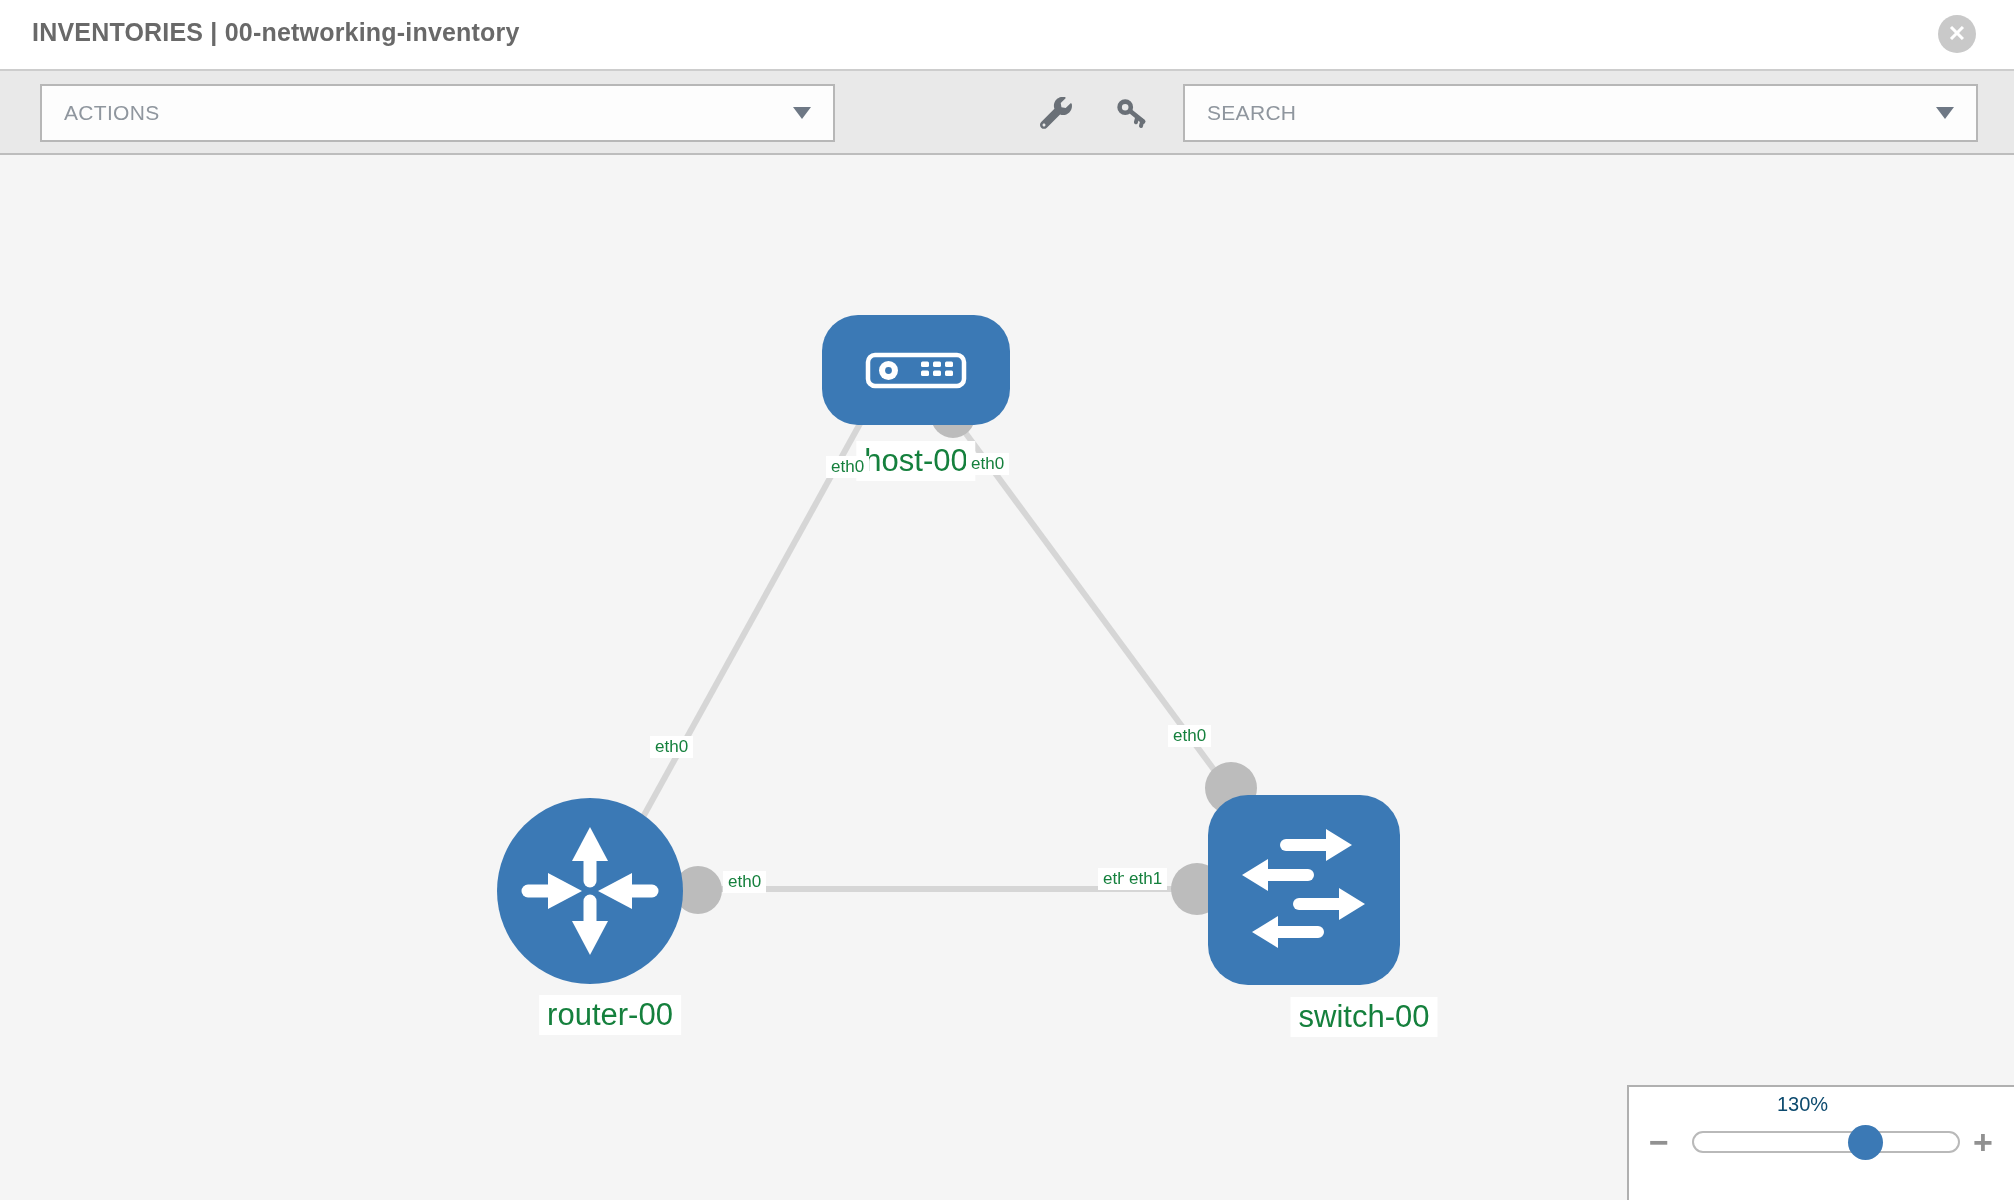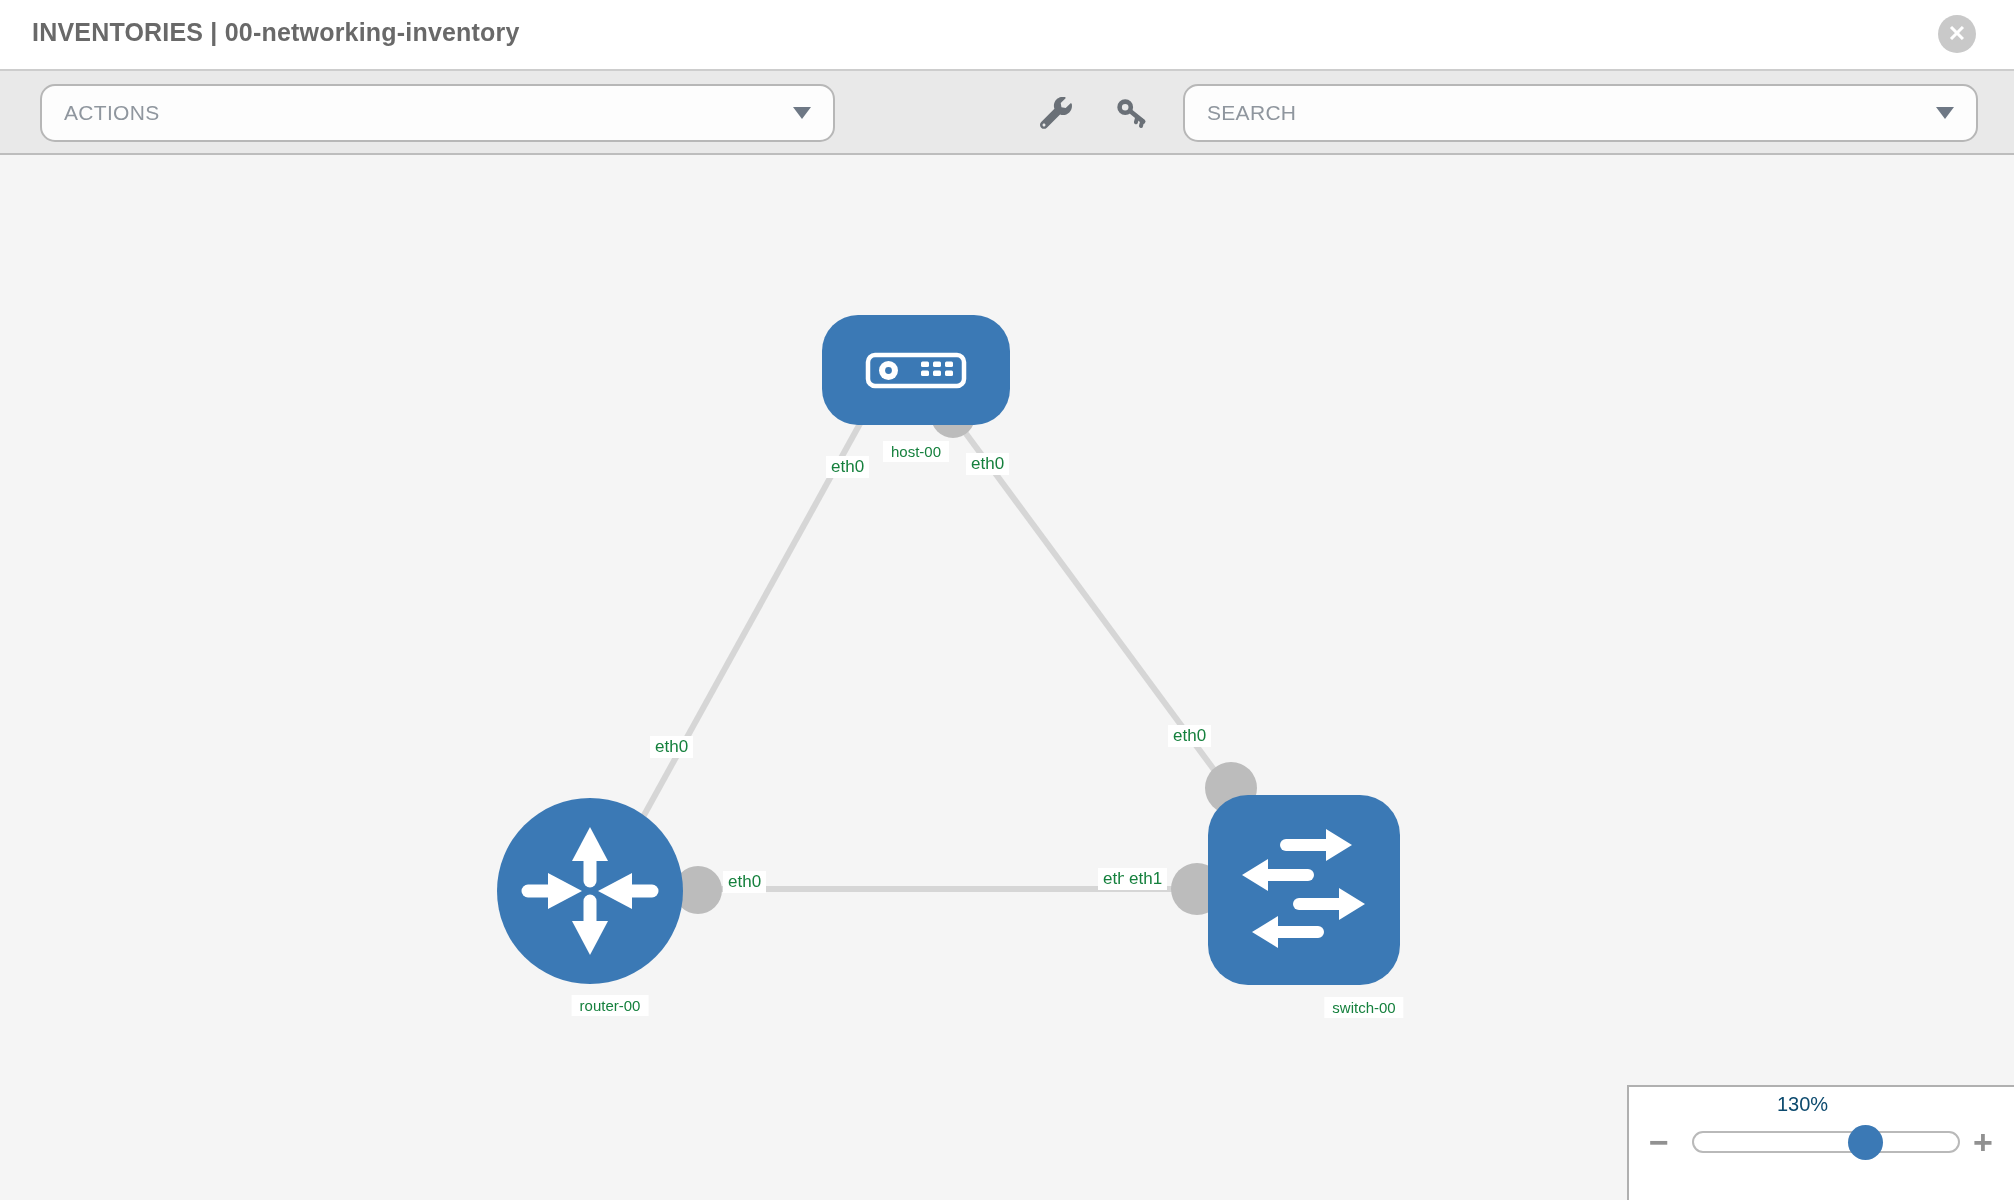--- a/index.html
+++ b/index.html
@@ -9,35 +9,35 @@
   
   .header { position:relative; height:71px; background:#fff; border-bottom:2px solid #cdcdcd; }
   .page-title { position:absolute; left:32px; top:18px; font-size:25px; font-weight:700; color:#696969; letter-spacing:.2px; }
   .close-btn { position:absolute; right:38px; top:15px; width:38px; height:38px; border-radius:50%;
                background:#c9c9c9; color:#fff; font-size:22px; font-weight:700;
                display:flex; align-items:center; justify-content:center; cursor:pointer; }
 
   
   .toolbar { position:relative; height:84px; background:#e9e9e9; border-bottom:2px solid #bdbdbd; }
   .select { position:absolute; top:13px; height:58px; background:#fdfdfd; border:2px solid #b7b7b7;
-            border-radius:15px; display:flex; align-items:center; padding:0 22px; cursor:pointer; }
+            border-radius:0; display:flex; align-items:center; padding:0 22px; cursor:pointer; }
   .select-actions { left:40px; width:795px; }
   .select-search  { left:1183px; width:795px;gap:21px; }
   .select-label { font-size:21px; color:#8f969e; letter-spacing:.3px; }
   .caret { margin-left:auto; width:0; height:0; border-left:9px solid transparent;
            border-right:9px solid transparent; border-top:12px solid #6e7885; }
   .tool-icons { position:absolute; left:1040px; top:0; height:84px; display:flex; align-items:center; gap:44px; }
   .tool-icon { width:32px; height:32px; cursor:pointer; }
 
   
   .canvas { position:relative; width:2014px; height:1045px; background:#f5f5f5; }
   .graph { position:absolute; left:0; top:0; }
 
   .node-label, .iface-label { position:absolute; background:#fff; color:#15803d; white-space:nowrap; }
-  .node-label { font-size:15px; padding:2px 8px; transform:translateX(-50%); }
+  .node-label { font-size:31px; padding:2px 8px; transform:translateX(-50%); }
   .iface-label { font-size:17px; padding:1px 5px; }
 
   
   .zoom-panel { position:absolute; left:1627px; top:930px; width:400px; height:130px;
                 background:#fff; border:2px solid #b0b0b0; }
   .zoom-level { position:absolute; left:148px; top:6px; width:100px; text-align:left;
                 font-size:20px; color:#0c4a6e; }
   .zoom-minus, .zoom-plus { position:absolute; top:38px; font-size:34px; font-weight:700;
                             color:#919191; cursor:pointer; line-height:1; }
   .zoom-minus { left:20px; }

